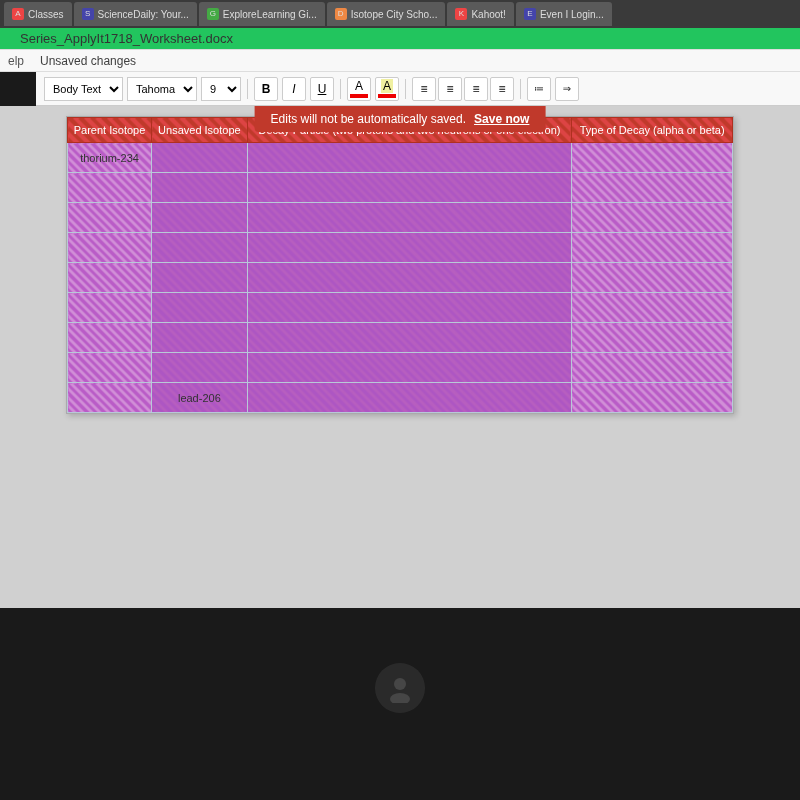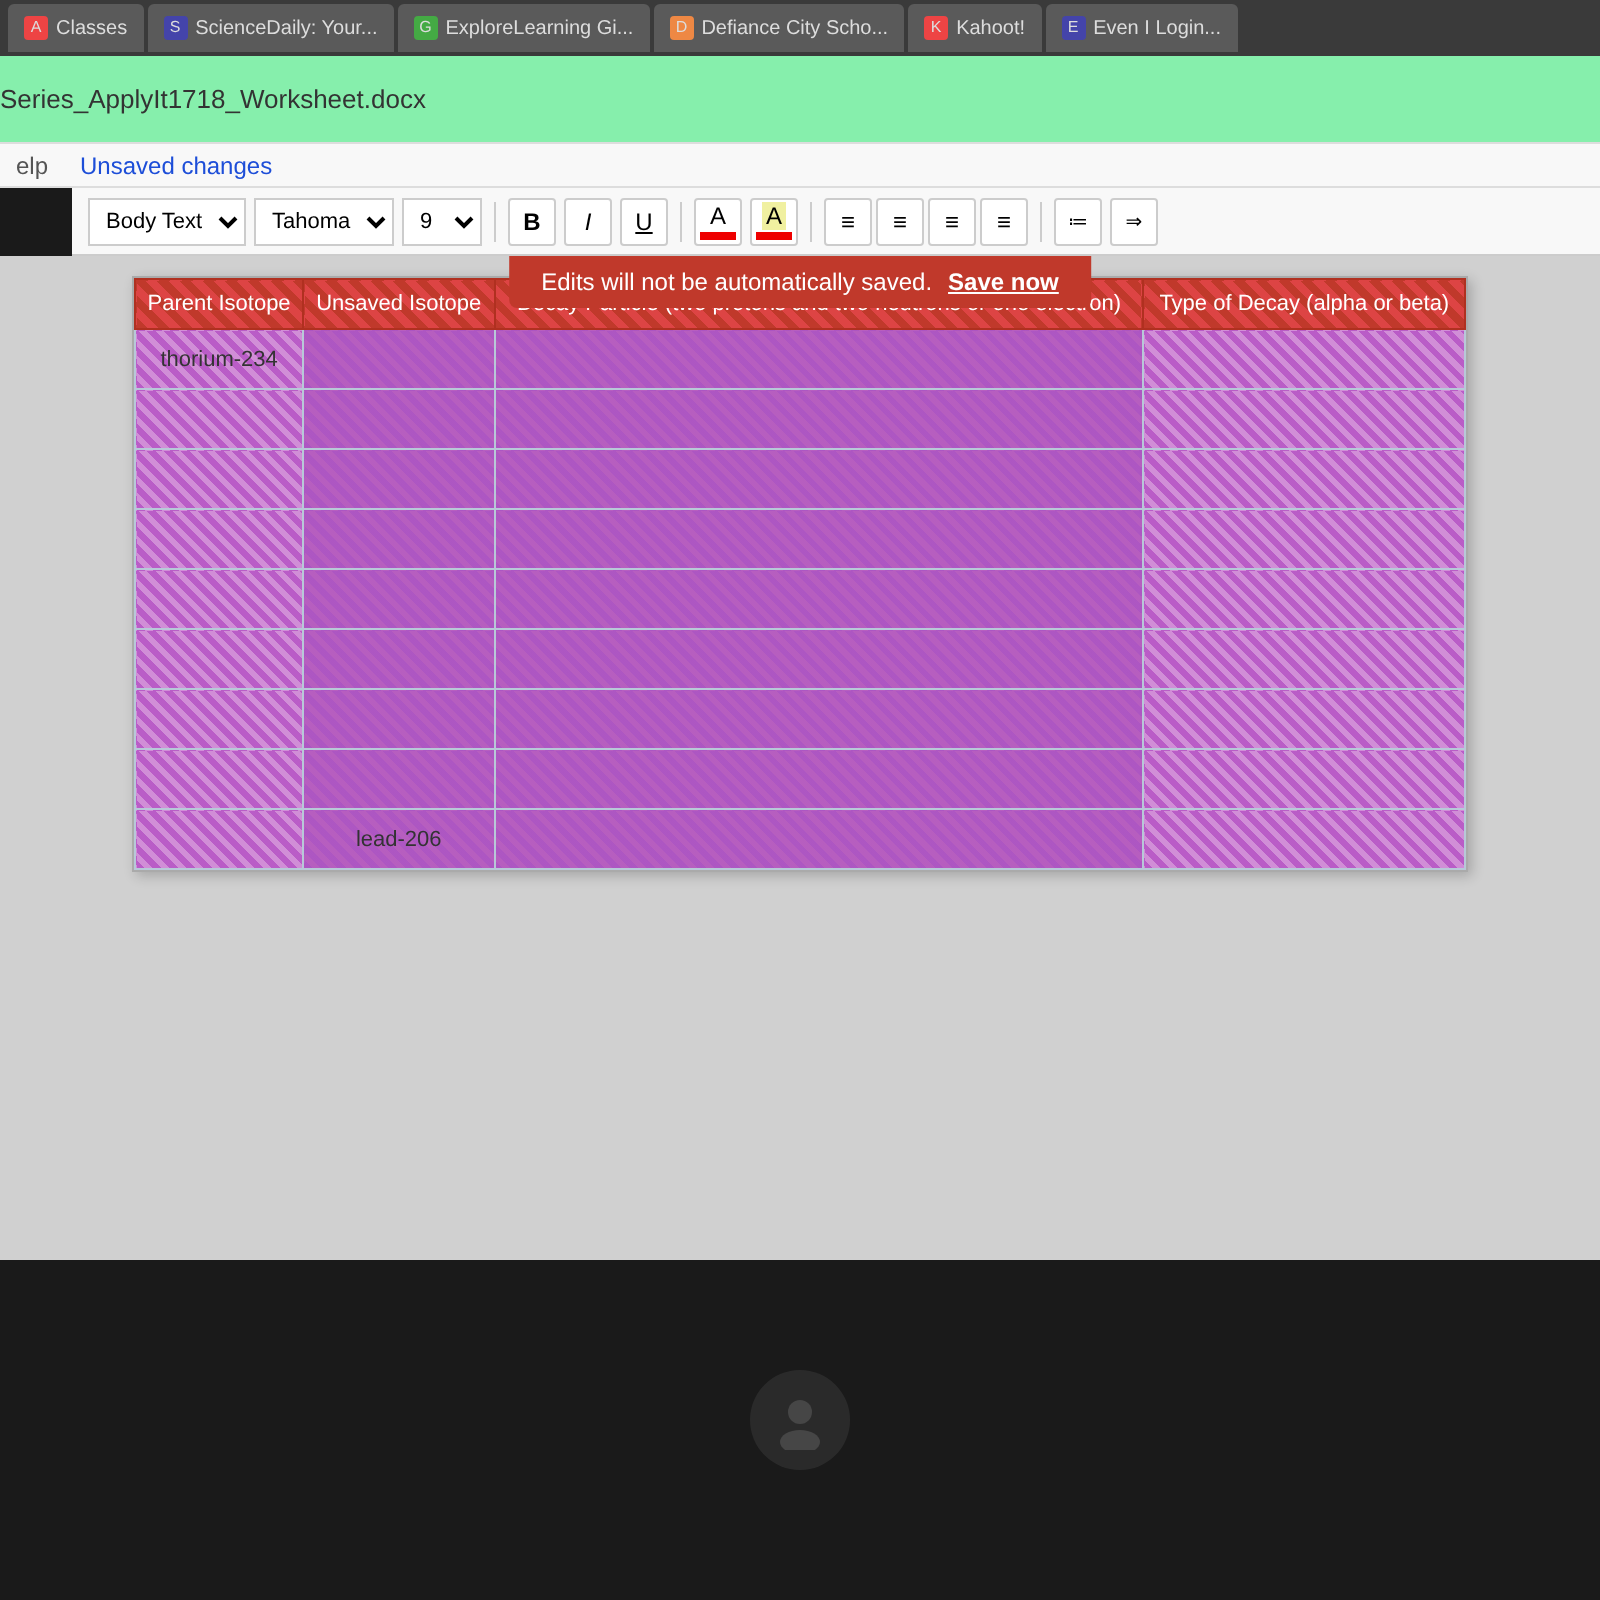--- a/index.html
+++ b/index.html
@@ -36,25 +36,25 @@
       gap: 4px;
       height: 24px;
     }
     .tab-favicon { width: 12px; height: 12px; display: inline-block; background: #e44; border-radius: 2px; font-size: 8px; text-align: center; line-height: 12px; }
     .tab-favicon.green { background: #4a4; }
     .tab-favicon.blue { background: #44a; }
     .tab-favicon.orange { background: #e84; }
 
     
     #title-bar {
-      background: #86efac;
-      height: 44px;
-      display: flex;
-      align-items: center;
-      padding: 0 0;
+      background: #22c55e;
+      height: 22px;
+      display: flex;
+      align-items: center;
+      padding: 0 20px;
       font-size: 12px;
       color: #333;
       border-bottom: 1px solid #ddd;
     }
 
     
     #notification-banner {
       position: absolute;
       top: 0;
       left: 50%;
@@ -272,39 +272,39 @@
   <div class="tab-item">
     <span class="tab-favicon blue">S</span>
     <span>ScienceDaily: Your...</span>
   </div>
   <div class="tab-item">
     <span class="tab-favicon green">G</span>
     <span>ExploreLearning Gi...</span>
   </div>
   <div class="tab-item">
     <span class="tab-favicon orange">D</span>
-    <span>Defiance City Scho...</span>
+    <span>Isotope City Scho...</span>
   </div>
   <div class="tab-item">
     <span class="tab-favicon">K</span>
     <span>Kahoot!</span>
   </div>
   <div class="tab-item">
     <span class="tab-favicon blue">E</span>
     <span>Even I Login...</span>
   </div>
 </div>
 
 <div id="title-bar">
   <span style="font-size:13px; color:#333;">Series_ApplyIt1718_Worksheet.docx</span>
 </div>
 
 <div id="menu-bar">
   <span style="cursor:pointer;">elp</span>
-  <span style="color:#1d4ed8;">Unsaved changes</span>
+  <span style="color:#404040;">Unsaved changes</span>
 </div>
 
 <div id="toolbar">
   <select class="toolbar-select">
     <option>Body Text</option>
   </select>
   <select class="toolbar-select">
     <option>Tahoma</option>
   </select>
   <select class="toolbar-select" style="width:40px;">

